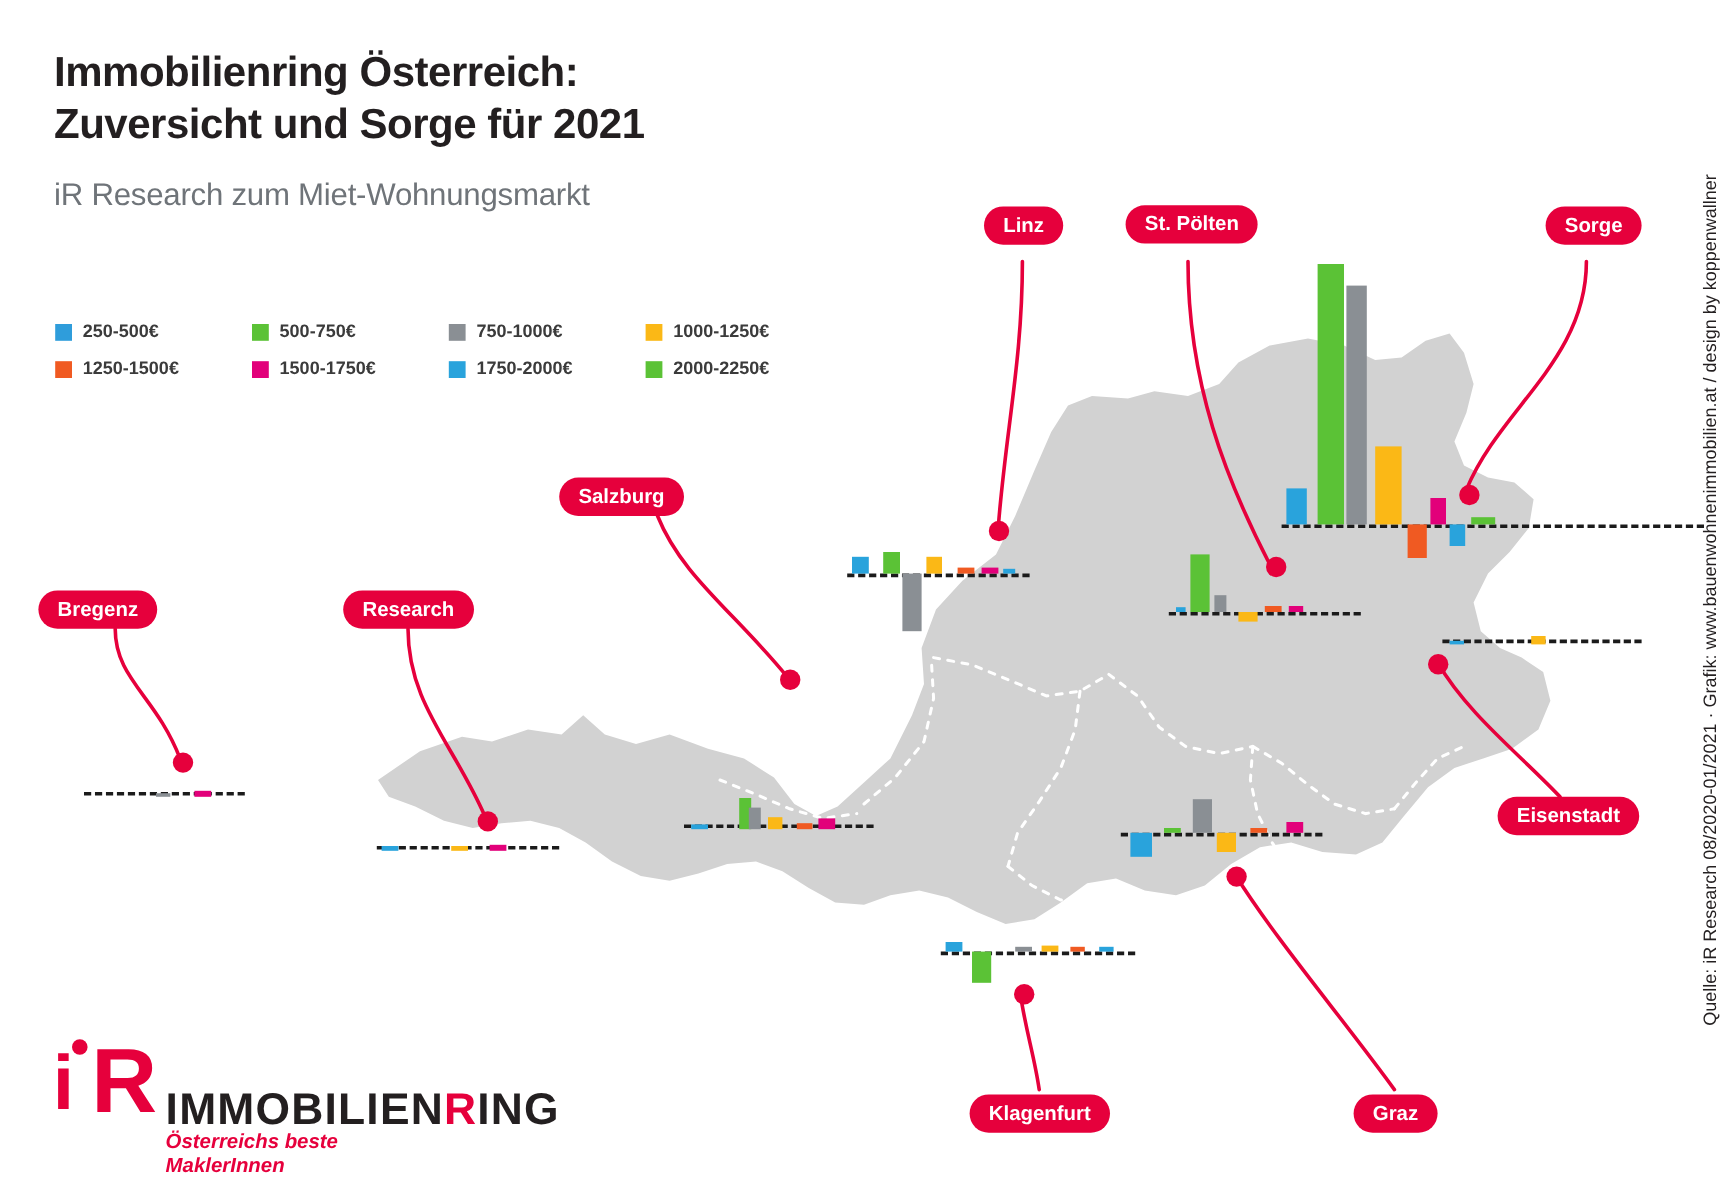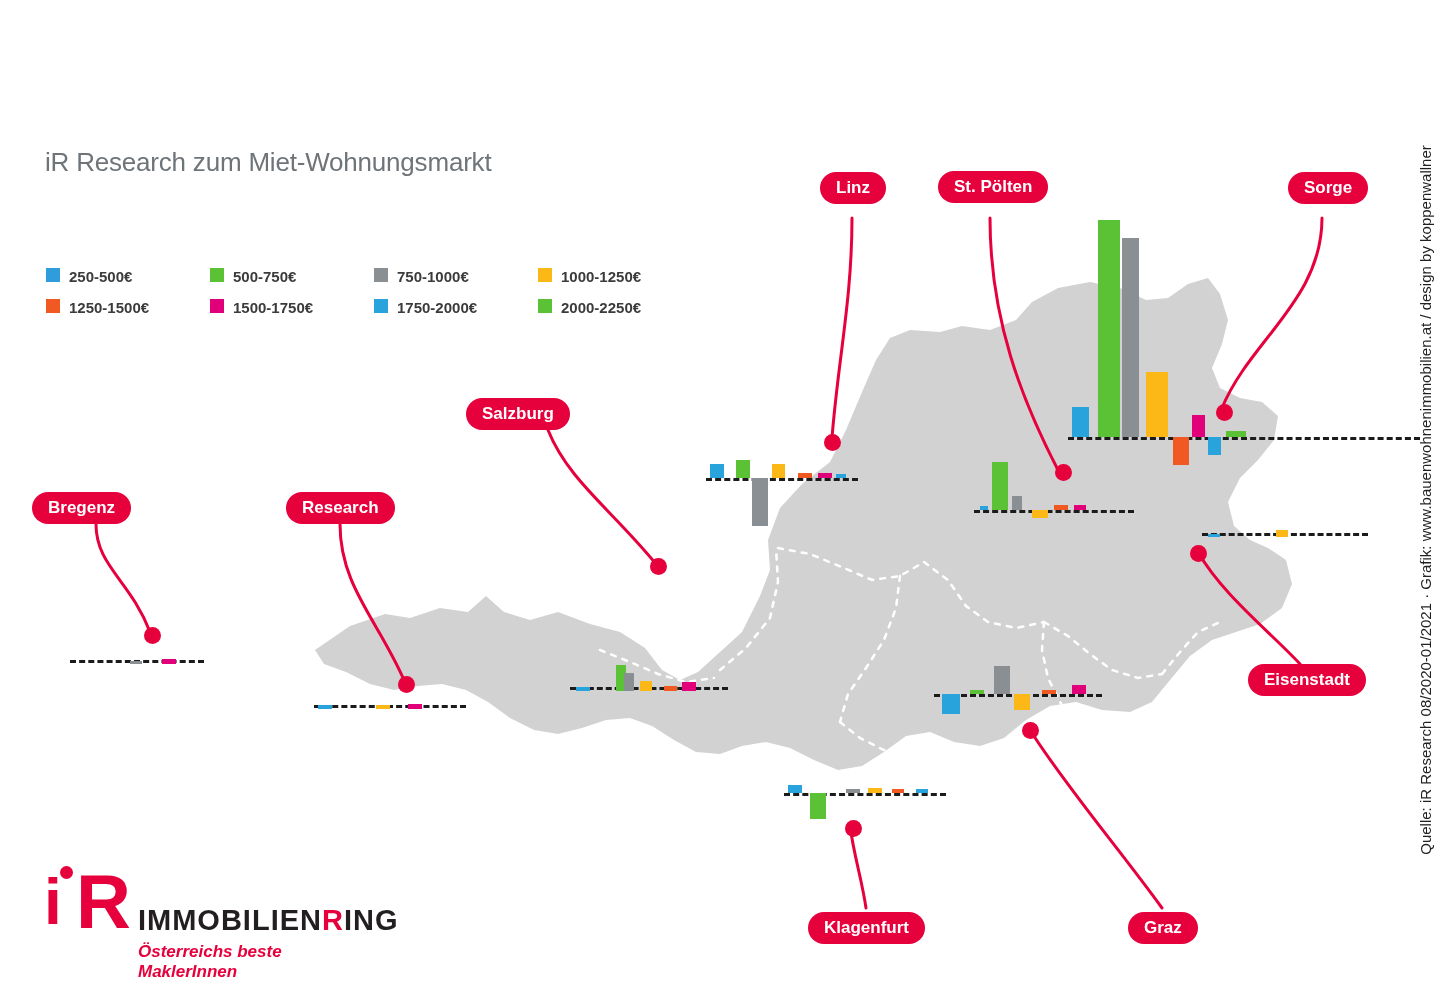--- a/index.html
+++ b/index.html
@@ -18,21 +18,21 @@
   }
   .subtitle{
     position:absolute;left:45px;top:146px;width:700px;
     font-size:26px;font-weight:normal;line-height:1.3;color:#6f7479;
     letter-spacing:-0.2px;
   }
 
   
   .legend{position:absolute;left:46px;top:268px;width:680px;}
   .legend-row{display:flex;margin-bottom:14px;}
-  .legend-item{display:flex;align-items:flex-start;width:164px;}
+  .legend-item{display:flex;align-items:center;width:164px;}
   .legend-swatch{width:14px;height:14px;margin-right:9px;flex:0 0 auto;}
   .legend-label{font-size:15px;font-weight:bold;color:#3b3b3b;white-space:nowrap;}
 
   
   .map-wrap{position:absolute;left:300px;top:250px;width:1040px;height:720px;}
   .map-svg{width:100%;height:100%;display:block;}
 
   
   .pill{
     position:absolute;background:#e6003c;color:#ffffff;border-radius:18px;
@@ -45,40 +45,44 @@
   
   .bargroup{position:absolute;}
   .baseline{position:absolute;left:0;height:0;border-top:3px dashed #1b1b1b;}
   .bar{position:absolute;bottom:0;}
 
   
   .logo{position:absolute;left:40px;top:850px;width:340px;height:110px;}
   .logo-i{position:absolute;left:4px;top:20px;font-size:64px;font-weight:bold;color:#e6003c;line-height:1;font-family:"Liberation Sans",sans-serif;}
   .logo-dot{position:absolute;left:20px;top:16px;width:13px;height:13px;border-radius:50%;background:#e6003c;}
   .logo-r{position:absolute;left:36px;top:14px;font-size:76px;font-weight:bold;color:#e6003c;line-height:1;}
-  .logo-word{position:absolute;left:98px;top:54px;font-size:29px;font-weight:bold;letter-spacing:1px;color:#231f20;}
+  .logo-word{position:absolute;left:98px;top:54px;font-size:37px;font-weight:bold;letter-spacing:1px;color:#231f20;}
   .logo-word .accent{color:#e6003c;}
   .logo-claim{position:absolute;left:98px;top:92px;font-size:17px;font-style:italic;font-weight:bold;color:#e6003c;}
 
   
   .source{
     position:absolute;right:6px;top:0;height:999px;width:30px;
   }
   .source span{
     position:absolute;right:4px;top:50%;
     transform:translate(50%,-50%) rotate(-90deg);
     transform-origin:center center;
     white-space:nowrap;font-size:15px;color:#231f20;
   }
 </style>
 </head>
 <body>
 
 <div class="root">
 
+  <div class="title">
+    <div>Immobilienring Österreich:</div>
+    <div>Zuversicht und Sorge für 2021</div>
+  </div>
   <div class="subtitle">
     <div>iR Research zum Miet-Wohnungsmarkt</div>
   </div>
 
   <div class="legend">
     <div class="legend-row">
       <div class="legend-item">
         <span class="legend-swatch" style="background:#2f9ddb"></span>
         <span class="legend-label">250-500€</span>
       </div>

